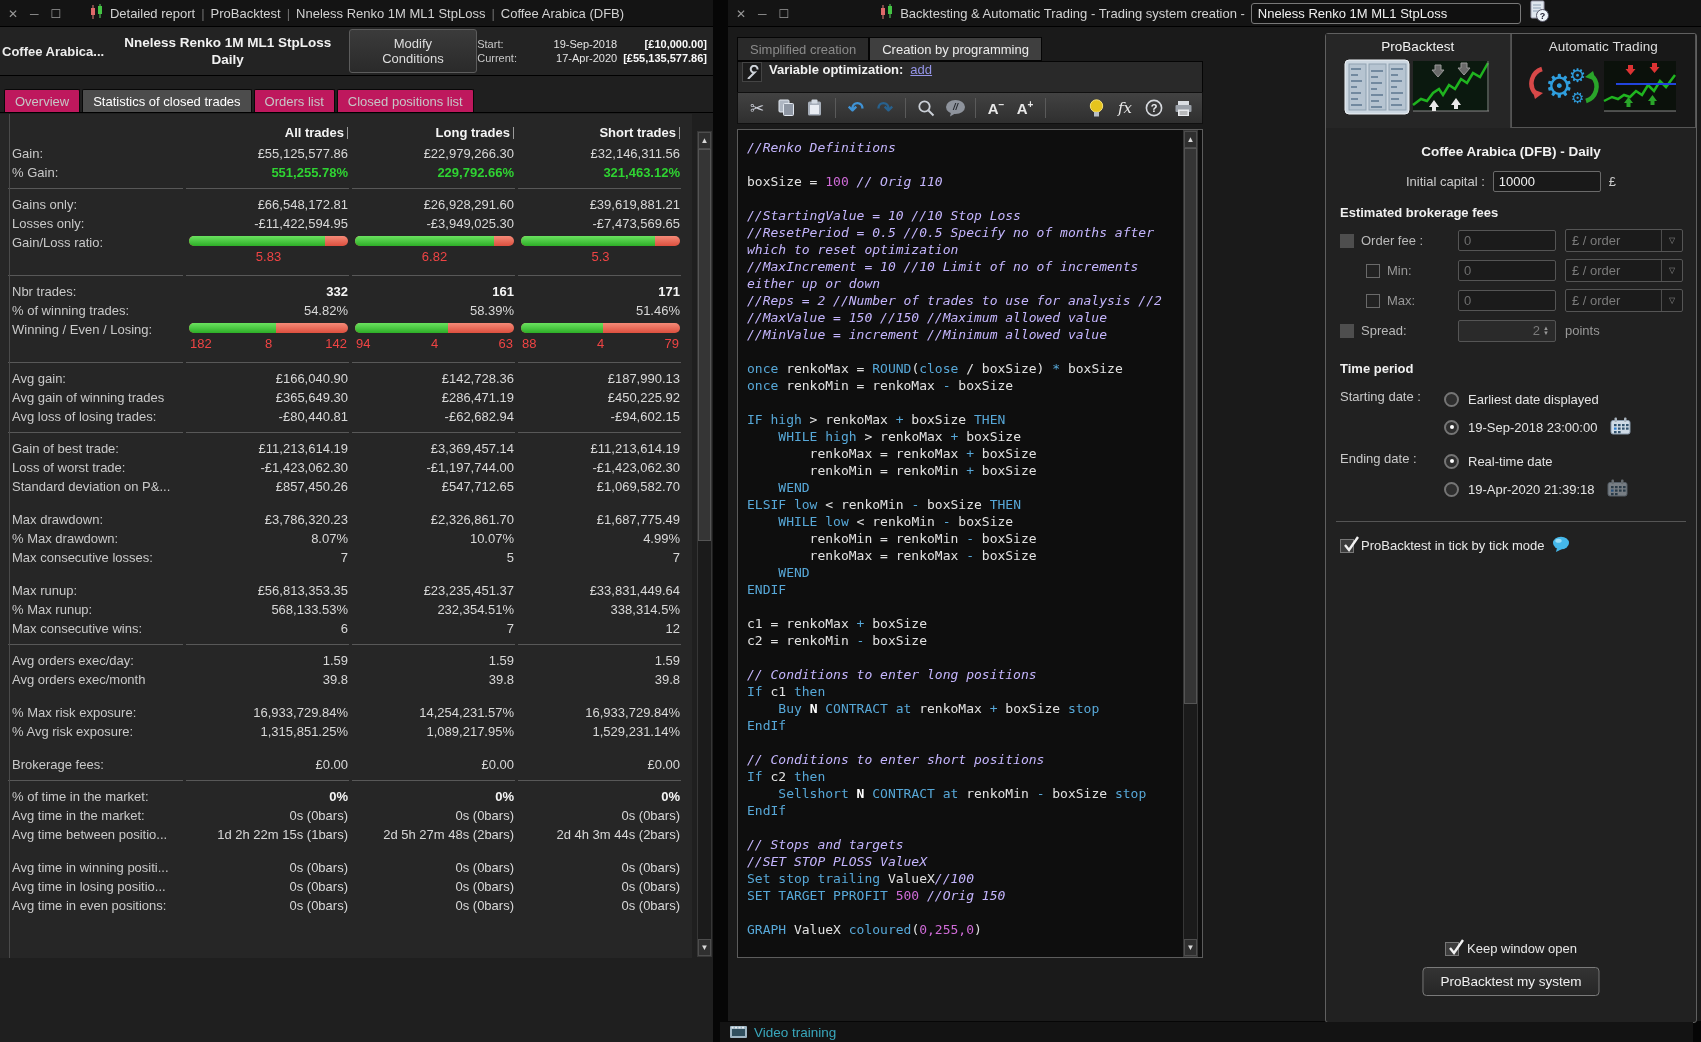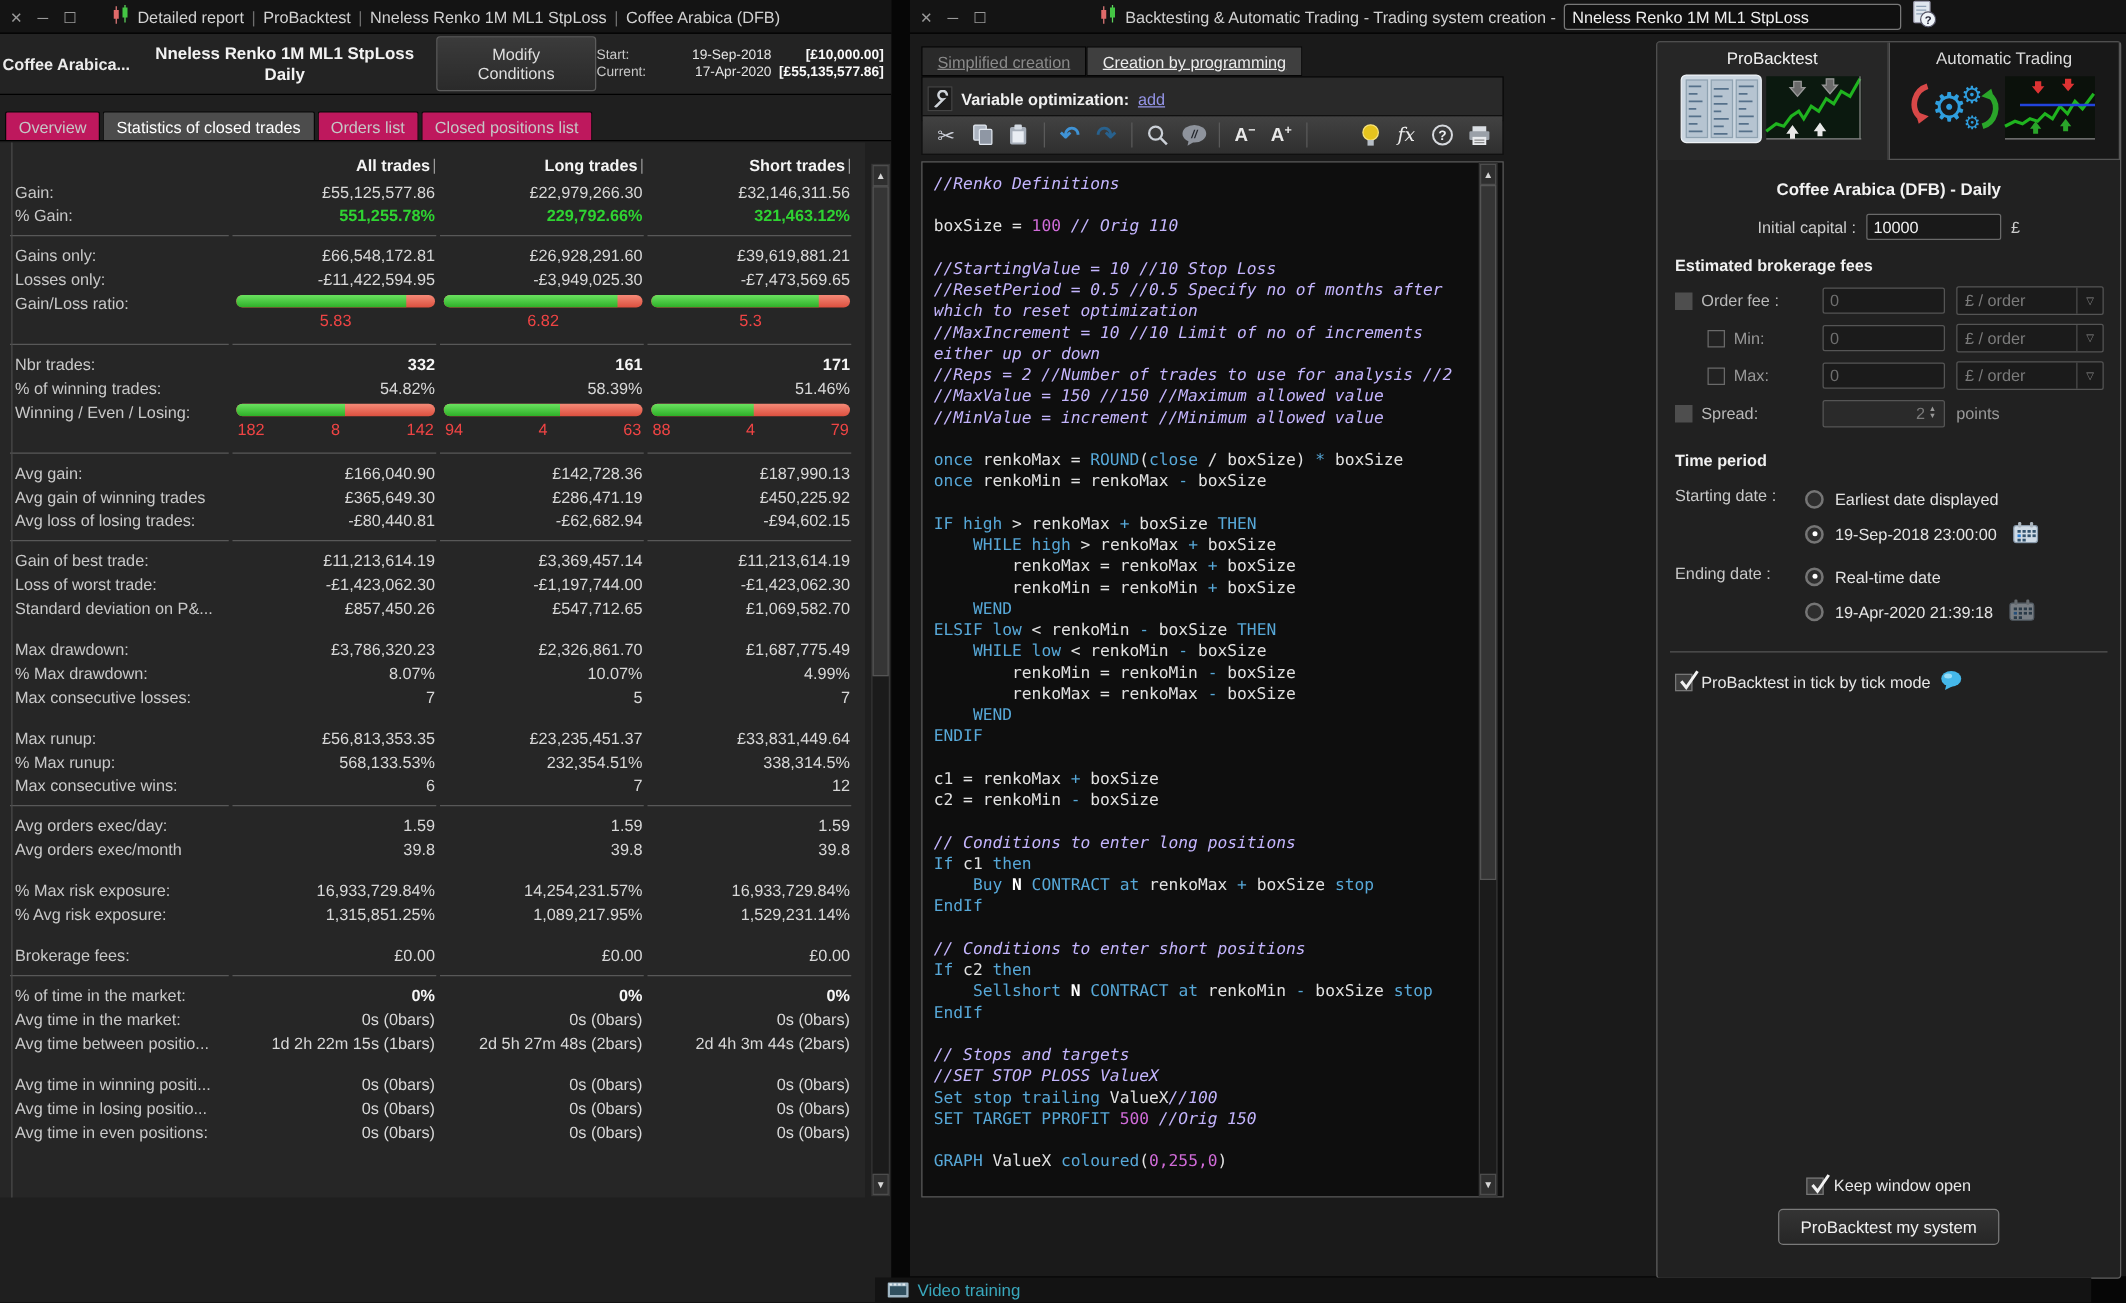--- a/index.html
+++ b/index.html
@@ -75,27 +75,27 @@
             border:1px solid #555; cursor:grab; }
 
   
   .rw { left:728px; width:973px; height:1021px; background:#1a1a1a; }
   .rw-title-input { background:#101010; border:1px solid #787878; border-radius:3px;
                     color:#f0f0f0; font-size:13px; height:21px; width:270px;
                     padding:0 6px; margin-left:6px; font-family:"Liberation Sans",sans-serif; }
   .dochelp { margin-left:8px; vertical-align:-6px; cursor:pointer; }
 
   .etabs { position:absolute; top:37px; left:9px; display:flex; }
-  .etab { font-size:13px; padding:4px 12px; border:1px solid #050505; height:24px; cursor:pointer;text-decoration:underline; }
+  .etab { font-size:13px; padding:4px 12px; border:1px solid #050505; height:24px; cursor:pointer; }
   .etab.inactive { background:#2a2a2a; color:#8b8b8b; }
   .etab.active { background:#3f3f3f; color:#ececec; }
 
   .optbar { position:absolute; top:61px; left:9px; width:466px; height:36px;
             background:#292929; border:1px solid #050505; display:flex;
-            align-items:center; padding-left:4px; }
+            align-items:flex-start; padding-left:4px; }
   .wrenchbox { width:20px; height:20px; background:#1c1c1c; border:1px solid #444;
                display:flex; align-items:center; justify-content:center; margin-right:7px; }
   .optlabel { font-weight:bold; color:#f0f0f0; font-size:13px; }
   .addlink { color:#9595e8; font-size:13px; text-decoration:underline; margin-left:7px; cursor:pointer; }
 
   .toolbar { position:absolute; top:92px; left:9px; width:466px; height:32px;
              background:linear-gradient(#424242,#2f2f2f); border:1px solid #101010;
              display:flex; align-items:center; gap:5px; padding:0 7px; }
   .ticon { min-width:24px; height:24px; display:flex; align-items:center;
            justify-content:center; cursor:pointer; }
@@ -171,21 +171,21 @@
   .cal.dim { opacity:.5; }
   .pdivider { border:none; border-top:1px solid #555; margin:18px 10px 0 10px; }
   .tick-row { display:flex; align-items:center; gap:7px; margin:14px 0 0 14px;
               font-size:13px; color:#e8e8e8; }
   .keep-row { position:absolute; bottom:66px; left:0; right:0; display:flex;
               justify-content:center; align-items:center; gap:8px; font-size:13px; color:#e8e8e8; }
   .run-btn { position:absolute; bottom:26px; left:50%; transform:translateX(-50%);
              background:linear-gradient(#343434,#262626); border:1px solid #7a7a7a;
              border-radius:4px; color:#f0f0f0; font-size:13.5px; padding:6px 17px; cursor:pointer; }
 
-  .taskbar { position:absolute; left:700px; top:1022px; width:973px; height:20px;
+  .taskbar { position:absolute; left:720px; top:1022px; width:973px; height:20px;
              background:#131313; display:flex; align-items:flex-start; gap:7px;
              padding:3px 0 0 10px; cursor:pointer; }
   .vt-label { color:#39a7bc; font-size:13.5px; }
 </style>
 </head>
 <body>
 
 <div class="win lw">
   <div class="titlebar">
     <div class="winctl">

